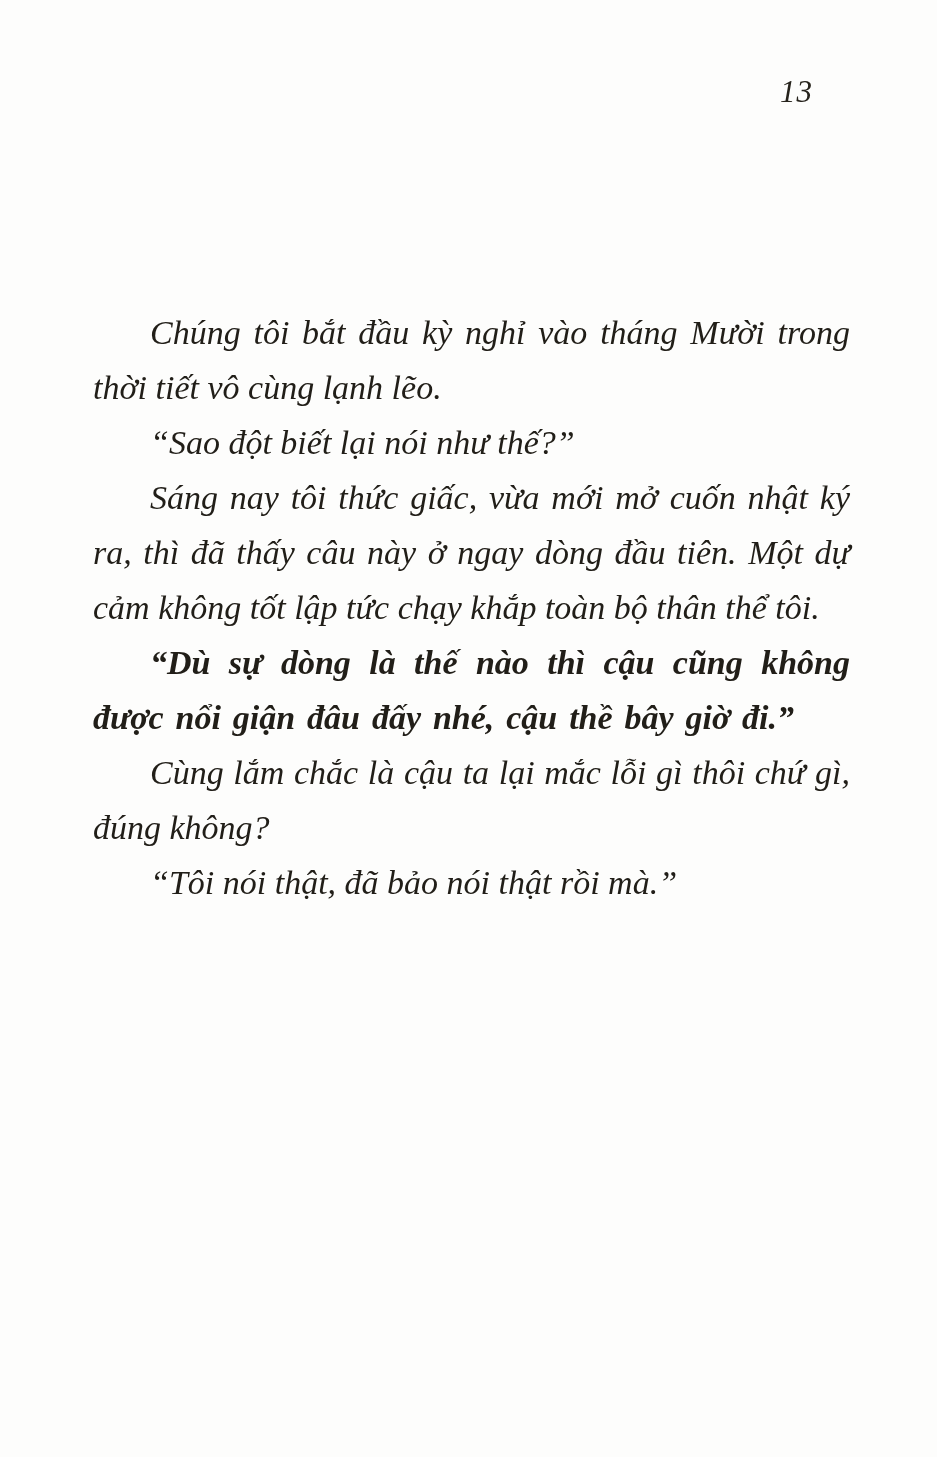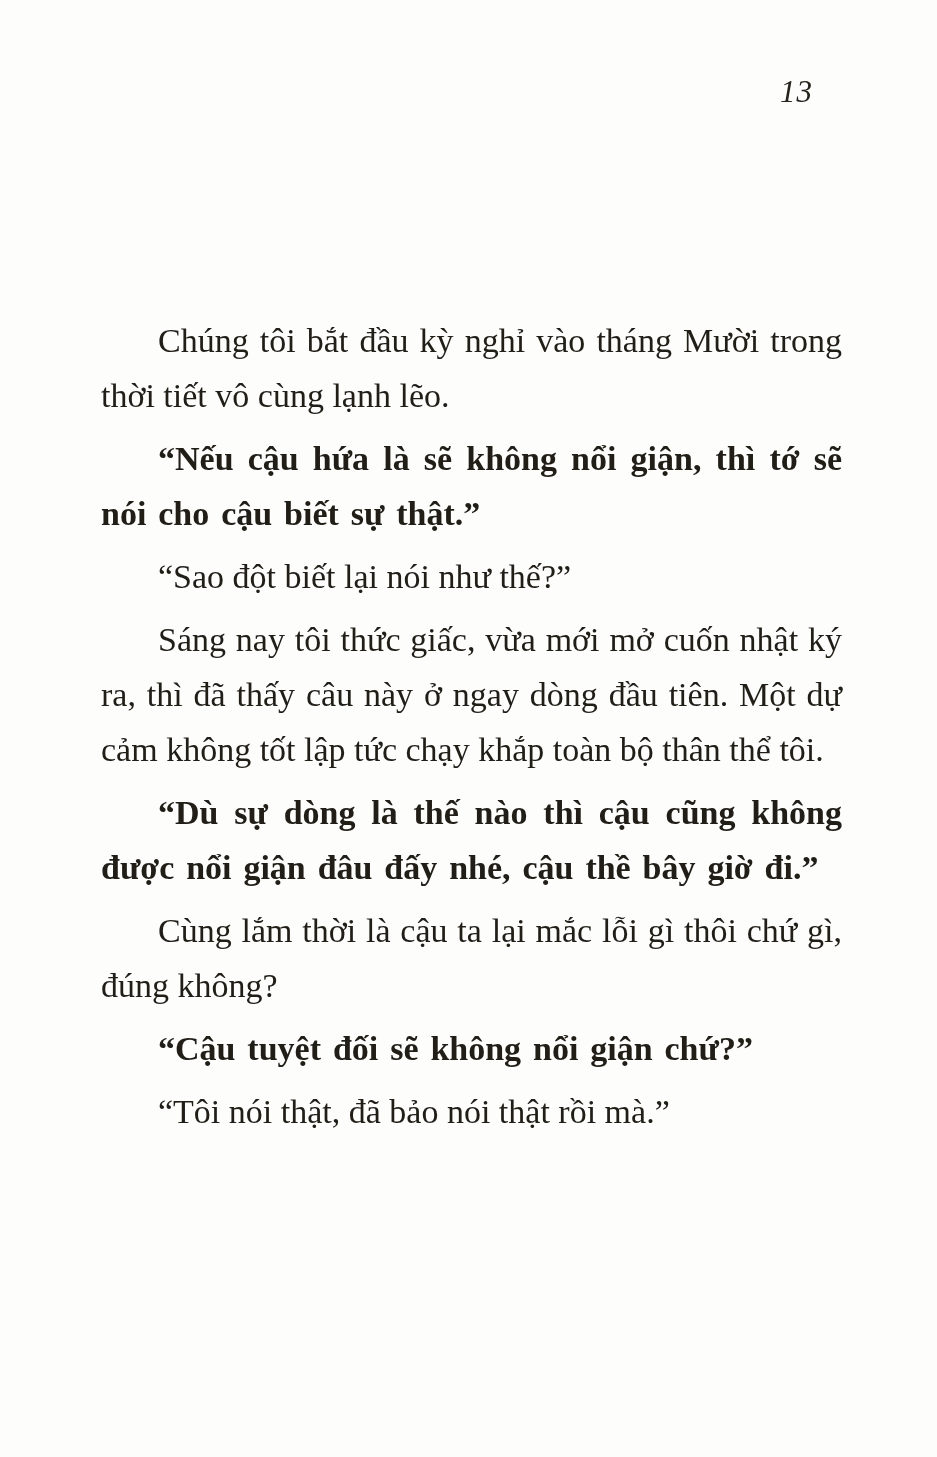--- a/index.html
+++ b/index.html
@@ -28,38 +28,37 @@
   .content {
     position: absolute;
     top: 305px;
     left: 93px;
     width: 757px;
     font-size: 34px;
     line-height: 55px;
     text-align: justify;
   }
   .content p {
-    margin: 8px;
+    margin: 0;
     padding: 0;
     text-indent: 57px;
+    font-style: italic;
   }
   .content p.bold {
     font-weight: bold;
     word-spacing: 0.10em;
   }
 </style>
 </head>
 <body>
 
 <div class="page">
   <div class="page-number">13</div>
 
   <div class="content">
     <p>Chúng tôi bắt đầu kỳ nghỉ vào tháng Mười trong thời tiết vô cùng lạnh lẽo.</p>
-    <p class="bold">“Nếu cậu hứa là sẽ không nổi giận, thì tớ sẽ nói cho cậu biết sự thật.”</p>
     <p>“Sao đột biết lại nói như thế?”</p>
     <p>Sáng nay tôi thức giấc, vừa mới mở cuốn nhật ký ra, thì đã thấy câu này ở ngay dòng đầu tiên. Một dự cảm không tốt lập tức chạy khắp toàn bộ thân thể tôi.</p>
     <p class="bold">“Dù sự dòng là thế nào thì cậu cũng không được nổi giận đâu đấy nhé, cậu thề bây giờ đi.”</p>
-    <p>Cùng lắm thời là cậu ta lại mắc lỗi gì thôi chứ gì, đúng không?</p>
-    <p class="bold">“Cậu tuyệt đối sẽ không nổi giận chứ?”</p>
+    <p>Cùng lắm chắc là cậu ta lại mắc lỗi gì thôi chứ gì, đúng không?</p>
     <p>“Tôi nói thật, đã bảo nói thật rồi mà.”</p>
   </div>
 </div>
 
 </body></html>

